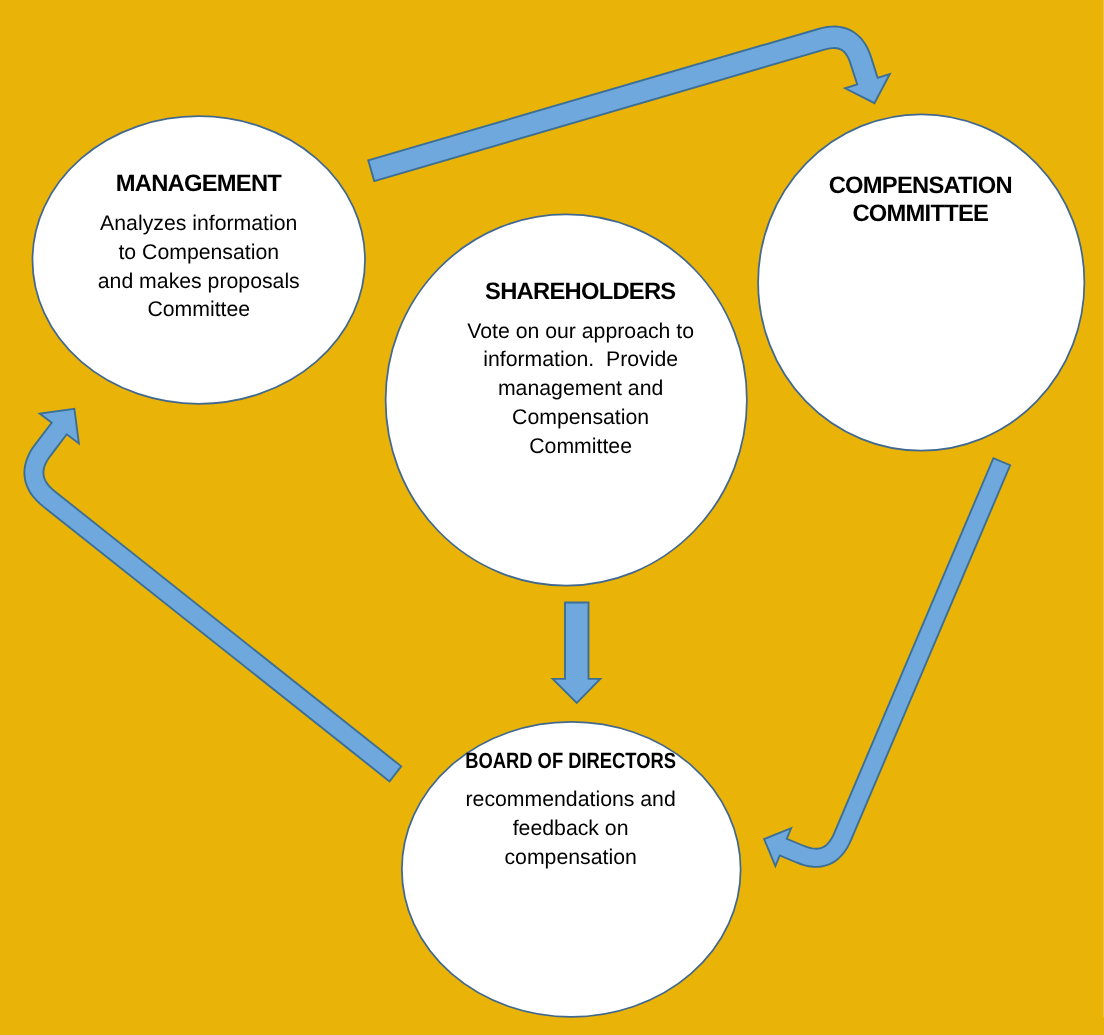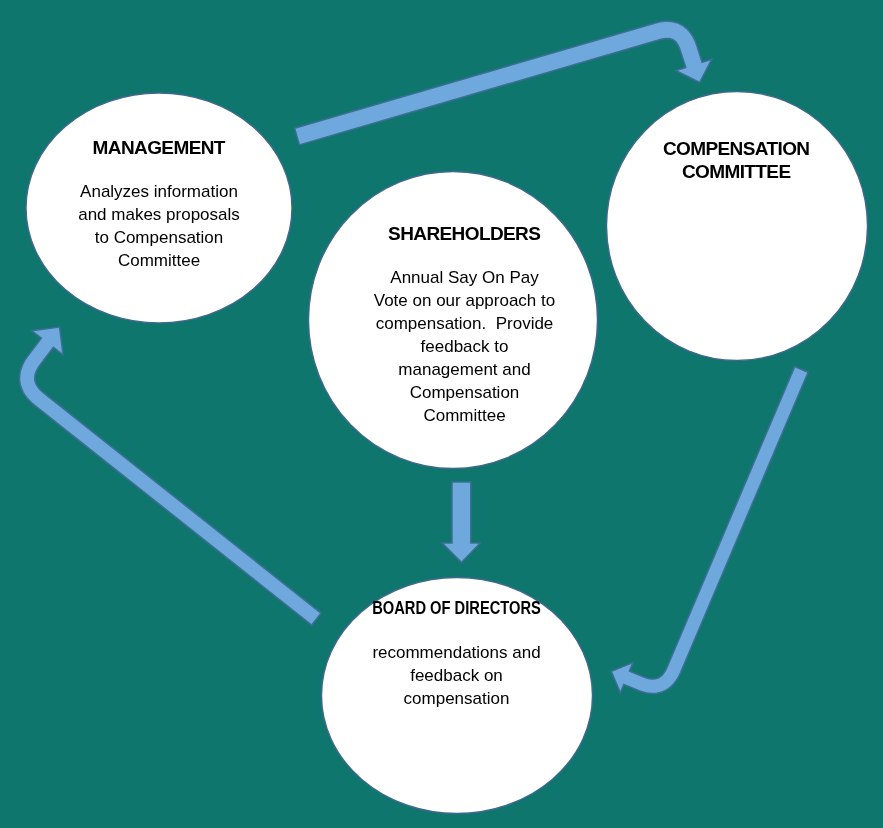--- a/index.html
+++ b/index.html
@@ -12,21 +12,21 @@
     width: 883px;
     height: 828px;
     overflow: hidden;
     font-family: "Liberation Sans", sans-serif;
     -webkit-font-smoothing: antialiased;
   }
   #diagram {
     position: relative;
     width: 883px;
     height: 828px;
-    background: #0f766e;
+    background: #eab308;
   }
   svg.layer {
     position: absolute;
     left: 0;
     top: 0;
     width: 883px;
     height: 828px;
   }
   .node-shape {
     fill: #ffffff;
@@ -56,21 +56,21 @@
   .node-title.condensed {
     font-size: 17.6px;
     letter-spacing: 0px;
     text-indent: 0px;
     transform: scaleX(0.835);
     transform-origin: 50% 50%;
   }
   .node-body {
     font-size: 17px;
     line-height: 23px;
-    margin-top: 21px;
+    margin-top: 8px;
   }
   .node-body > div,
   .node-title > div {
     white-space: pre-wrap;
   }
 </style>
 </head>
 <body>
 
 <div id="diagram">
@@ -89,42 +89,40 @@
       <path class="flow-arrow" d="M 452.0,482.0 L 470.8,482.0 L 470.8,543.1 L 480.2,543.1 L 461.4,562.4 L 442.2,543.1 L 452.0,543.1 Z"></path>
     </g>
   </svg>
 
   <div class="node-text" style="left:26px; top:136px; width:266px;">
     <div class="node-title">
       <div>MANAGEMENT</div>
     </div>
     <div class="node-body">
       <div>Analyzes information</div>
+      <div>to Compensation</div>
       <div>and makes proposals</div>
-      <div>to Compensation</div>
       <div>Committee</div>
     </div>
   </div>
 
   <div class="node-text" style="left:606px; top:137px; width:261px;">
     <div class="node-title">
       <div>COMPENSATION</div>
       <div>COMMITTEE</div>
     </div>
   </div>
 
   <div class="node-text" style="left:320px; top:222px; width:289px;">
     <div class="node-title">
       <div>SHAREHOLDERS</div>
     </div>
     <div class="node-body">
-      <div>Annual Say On Pay</div>
       <div>Vote on our approach to</div>
-      <div>compensation.  Provide</div>
-      <div>feedback to</div>
+      <div>information.  Provide</div>
       <div>management and</div>
       <div>Compensation</div>
       <div>Committee</div>
     </div>
   </div>
 
   <div class="node-text" style="left:321px; top:597px; width:271px;">
     <div class="node-title condensed">
       <div>BOARD OF DIRECTORS</div>
     </div>

